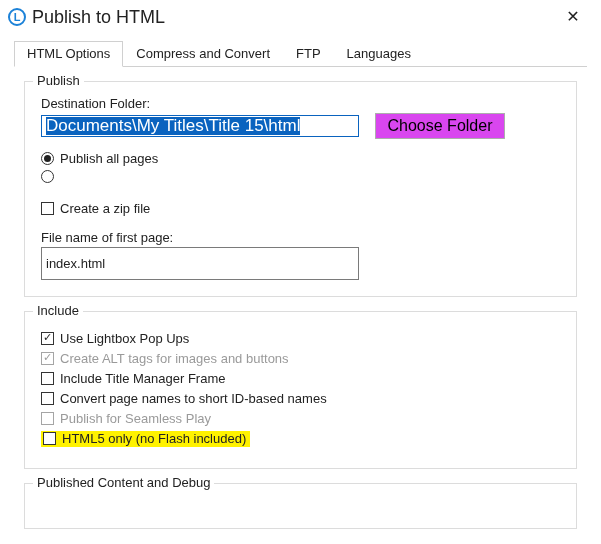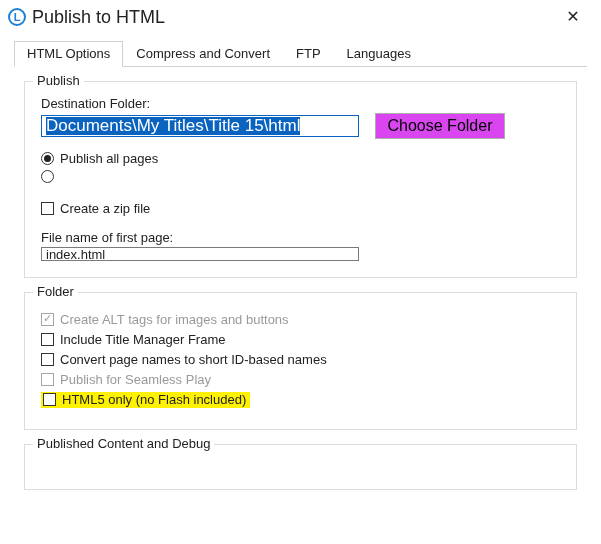--- a/index.html
+++ b/index.html
@@ -104,21 +104,21 @@
     display: inline-flex; align-items: center; justify-content: center;
     background: #fff;
     font-size: 11px; line-height: 1;
   }
   .checkbox.checked::after { content: "✓"; transform: translateY(-1px); color: #222; }
   .checkbox.disabled { border-color: #a5a5a5; }
   .check-row.disabled { color: #9a9a9a; }
   .check-row.disabled .checkbox.checked::after { color: #9a9a9a; }
   .spacer-sm { height: 10px; }
   .file-input {
-    width: 318px; height: 14px;
+    width: 318px; height: 33px;
     border: 1px solid #7a7a7a;
     padding: 0 4px;
     font-family: inherit; font-size: 13px;
     display: flex; align-items: center;
   }
   .hilite {
     background: #fff200;
     padding: 0 4px 1px 2px;
     display: inline-flex; align-items: center; gap: 6px; text-align: center;
   }
@@ -173,22 +173,26 @@
 
   <div class="spacer-sm"></div>
 
   <div class="label">File name of first page:</div>
   <div class="file-input">
     <span>index.html</span>
   </div>
 </div>
 
 <div class="groupbox options-box">
-  <span class="legend">Folder</span>
-
+  <span class="legend">Include</span>
+
+  <div class="check-row">
+    <span class="checkbox checked"></span>
+    <span>Use Lightbox Pop Ups</span>
+  </div>
 
   <div class="check-row disabled">
     <span class="checkbox checked disabled"></span>
     <span>Create ALT tags for images and buttons</span>
   </div>
 
   <div class="check-row">
     <span class="checkbox"></span>
     <span>Include Title Manager Frame</span>
   </div>

